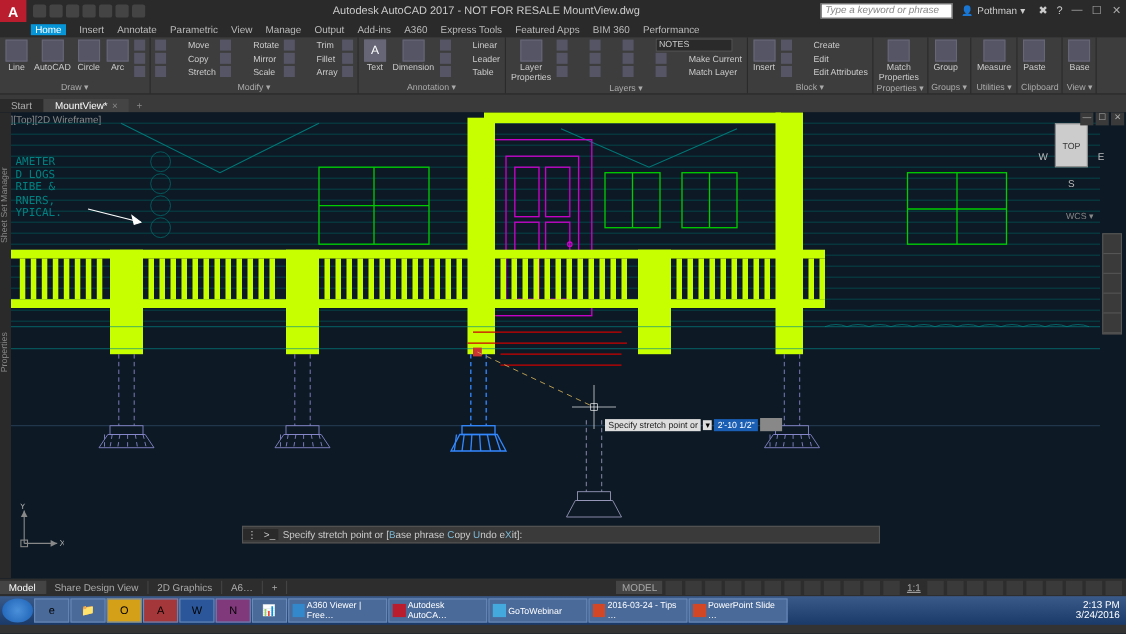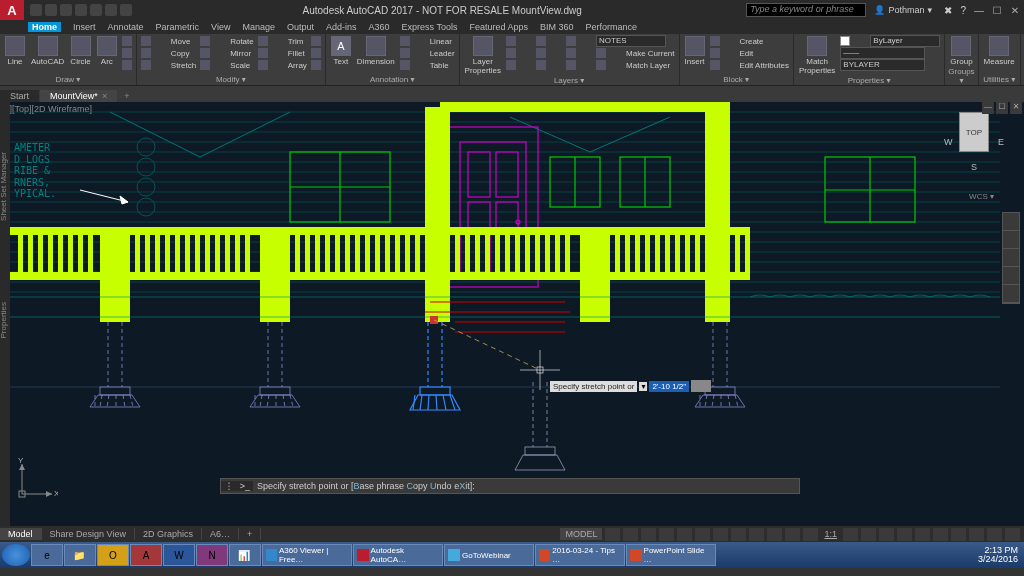--- a/index.html
+++ b/index.html
@@ -4,29 +4,29 @@
 <style>
 * { margin:0; padding:0; box-sizing:border-box; font-family:"Segoe UI",Arial,sans-serif; }
 body { width:1024px; height:576px; background:#333; overflow:hidden; position:relative; }
 
 
 .titlebar { height:20px; background:#2a2a2a; display:flex; align-items:center; font-size:10px; color:#ccc; }
 .titlebar .logo { width:24px; height:20px; background:#ba1e2e; color:#fff; font-weight:bold; display:flex; align-items:center; justify-content:center; font-size:13px; }
 .titlebar .qat { display:flex; gap:3px; padding:0 6px; }
 .titlebar .qat span { width:12px; height:12px; background:#444; border-radius:2px; }
 .titlebar .title { flex:1; text-align:center; }
-.titlebar .search { width:120px; height:14px; background:#000000; border:1px solid #555; font-size:9px; padding:0 3px; color:#888; font-style:italic; }
+.titlebar .search { width:120px; height:14px; background:#ffffff; border:1px solid #555; font-size:9px; padding:0 3px; color:#888; font-style:italic; }
 .titlebar .user { margin:0 8px; font-size:9px; display:flex; align-items:center; gap:3px; }
 .titlebar .wincontrols { display:flex; }
 .titlebar .wincontrols span { width:18px; text-align:center; color:#aaa; cursor:pointer; }
 
 
 .menubar { height:14px; background:#2a2a2a; display:flex; font-size:9px; color:#bbb; padding-left:28px; gap:12px; align-items:center; }
 .menubar span { cursor:pointer; }
-.menubar span.active { background:#0696d7; color:#fff; padding:0 4px;font-weight:bold; }
+.menubar span.active { background:#0696d7; color:#fff; padding:0 4px; }
 
 
 .ribbon { height:52px; background:#3d3d3d; display:flex; border-bottom:1px solid #222; }
 .panel { border-right:1px solid #2a2a2a; padding:1px 3px; display:flex; flex-direction:column; }
 .panel-body { flex:1; display:flex; gap:2px; align-items:flex-start; }
 .panel-title { font-size:8px; color:#aaa; text-align:center; padding-top:0; }
 .bigbtn { display:flex; flex-direction:column; align-items:center; gap:1px; padding:1px 2px; cursor:pointer; }
 .bigbtn .ico { width:20px; height:20px; background:#556; border:1px solid #667; }
 .bigbtn .lbl { font-size:8px; color:#ccc; white-space:nowrap; }
 .smallrow { display:flex; flex-direction:column; gap:0; font-size:8px; color:#ccc; }
@@ -318,32 +318,20 @@
     <div class="panel-title">Block ▾</div>
   </div>
 
   <div class="panel">
     <div class="panel-body">
       <div class="bigbtn">
           <div class="ico"></div>
           <div class="lbl" style="white-space:pre-line;text-align:center;">Match
 Properties</div>
         </div>
-      <div class="smallrow">
-        <div>
-            <span class="colorbox"></span>
-            <span class="dd">ByLayer</span>
-          </div>
-        <div>
-            <span class="dd" style="width:85px">——</span>
-          </div>
-        <div>
-            <span class="dd" style="width:85px">BYLAYER</span>
-          </div>
-      </div>
     </div>
     <div class="panel-title">Properties ▾</div>
   </div>
 
   <div class="panel">
     <div class="panel-body">
       <div class="bigbtn">
           <div class="ico"></div>
           <div class="lbl">Group</div>
         </div>

